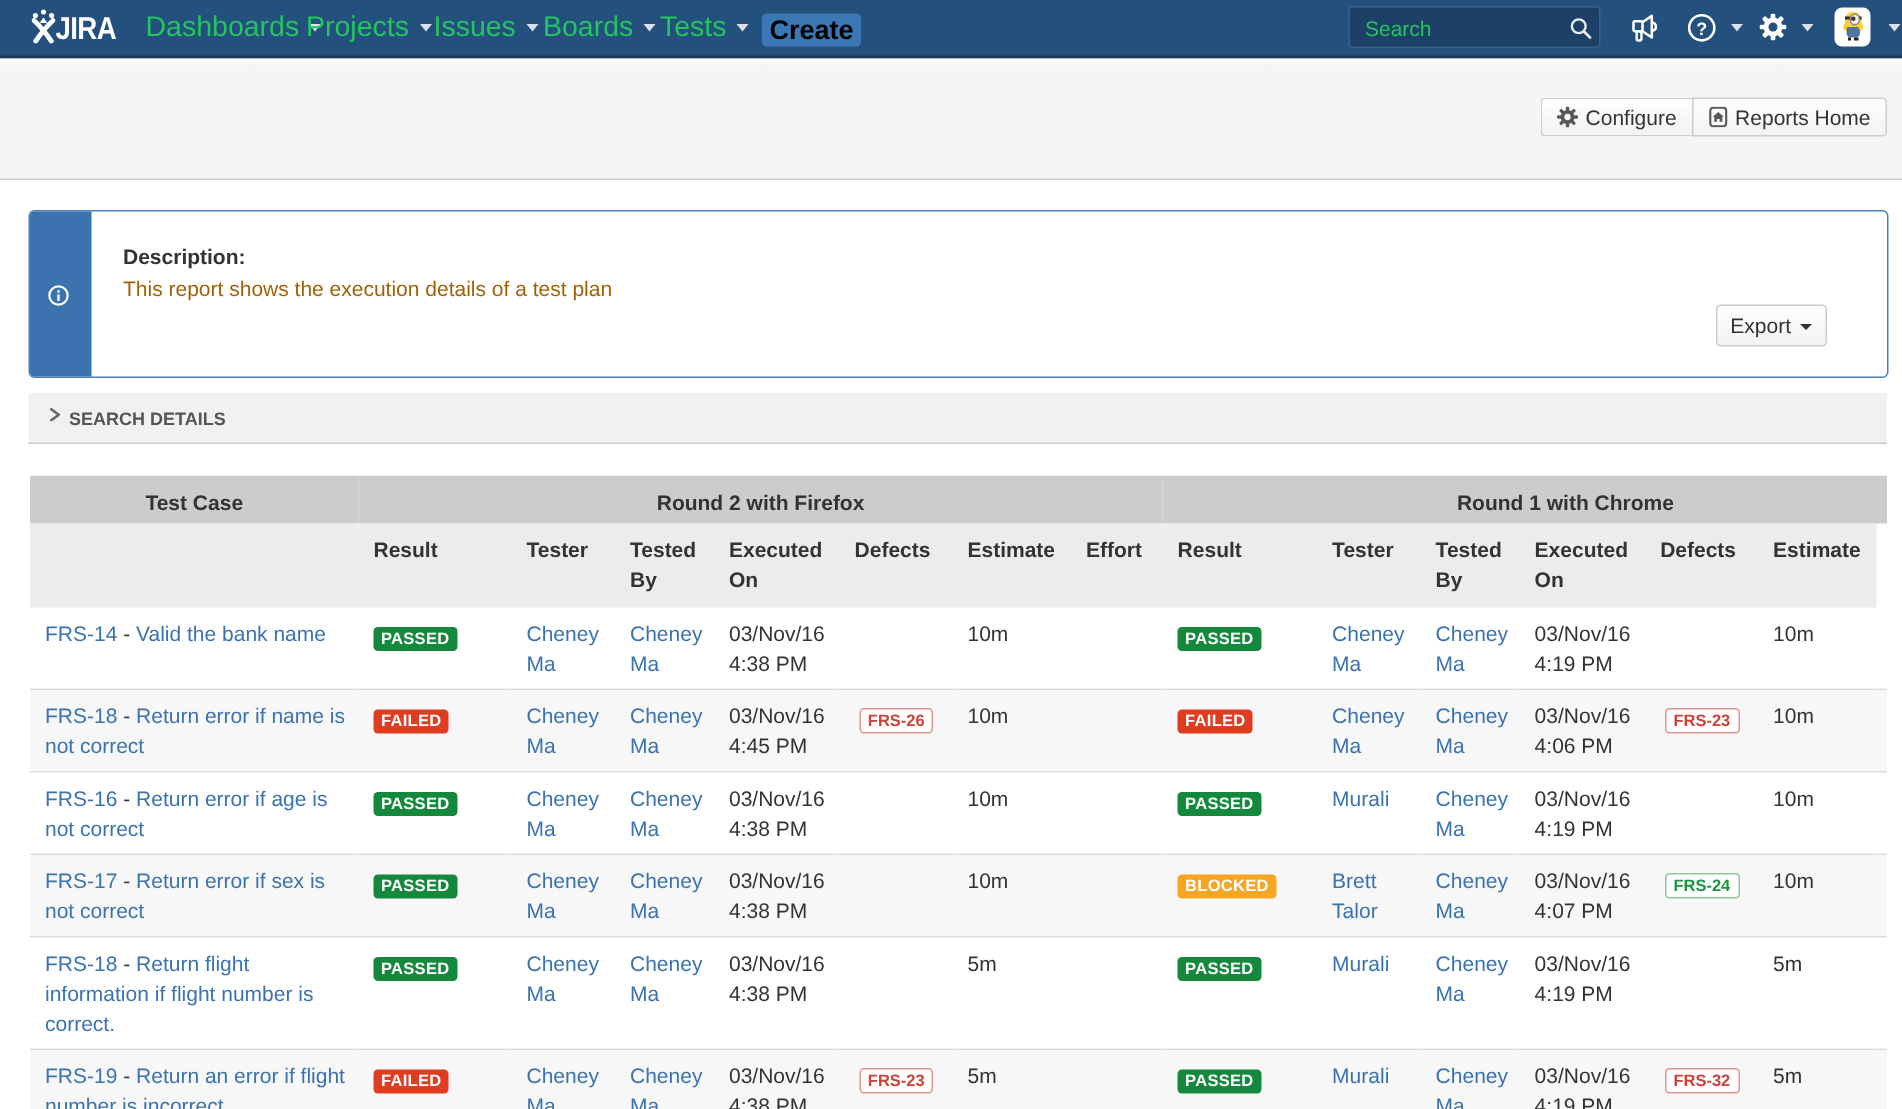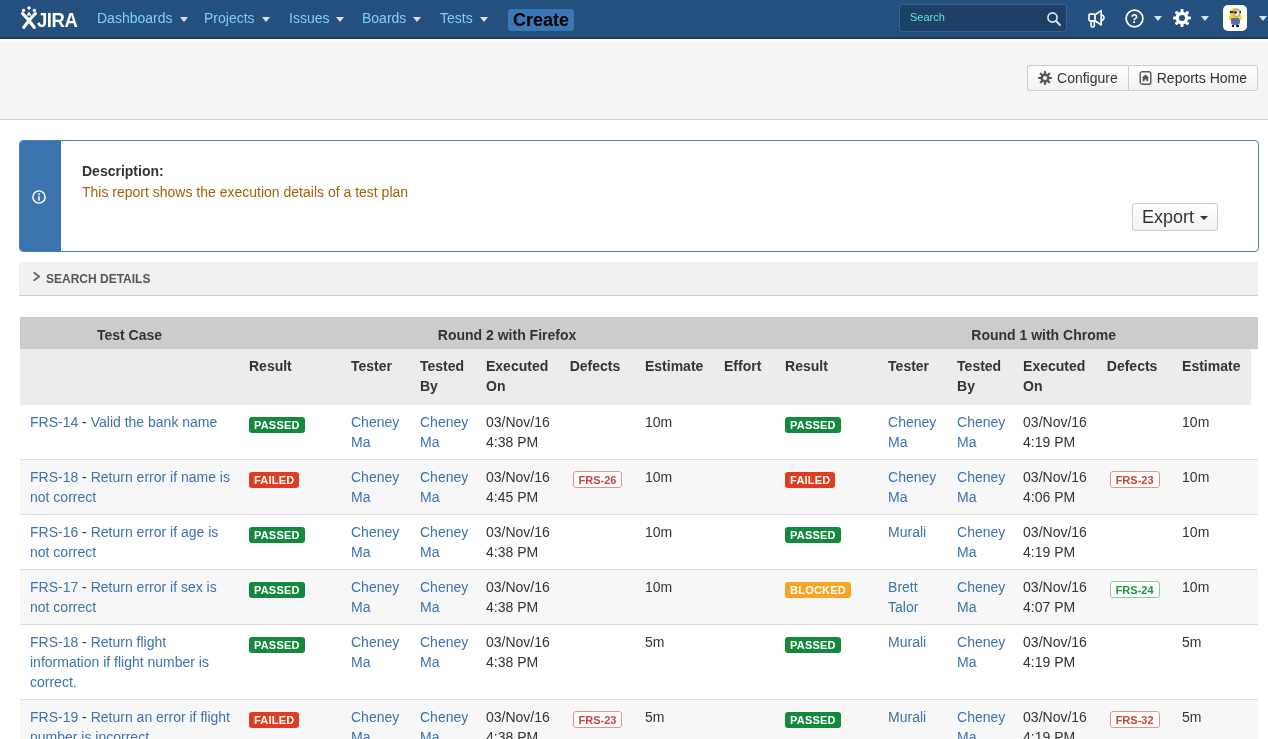--- a/index.html
+++ b/index.html
@@ -6,31 +6,31 @@
 html,body { width:1268px; height:739px; overflow:hidden; background:#fff;
   font-family:"Liberation Sans", sans-serif; }
 a { color:#3b73af; text-decoration:none; }
 
 
 .nav { position:absolute; left:0; top:0; width:1268px; height:37px; background:#23507d;
   border-bottom:2px solid #1e3b59; }
 .nav .logo { position:absolute; left:21px; top:6px; }
 .nav .jira { position:absolute; left:37px; top:8px; color:#fff; font-weight:bold;
   font-size:21px; letter-spacing:-0.5px; transform:scaleX(0.88); transform-origin:0 0; }
-.navitem { position:absolute; top:0; height:38px; line-height:37px; color:#7dd3fc;
-  font-size:14px; }
+.navitem { position:absolute; top:0; height:38px; line-height:37px; color:#22c55e;
+  font-size:19px; }
 .caret { display:inline-block; width:0; height:0; border-left:4.5px solid transparent;
   border-right:4.5px solid transparent; border-top:5.5px solid #d9e2ec; margin-left:7px;
   vertical-align:middle; }
 .create { position:absolute; left:508px; top:9px; width:66px; height:22px; background:#3b77b5;
   border-radius:3px; color:#000000; font-weight:bold; font-size:18px; text-align:center;
   line-height:22px; }
 .search { position:absolute; left:899px; top:4px; width:166px; height:26px;
   background:#1d4166; border:1px solid #39618d; border-radius:3px; }
-.search .ph { position:absolute; left:10px; top:6px; font-size:11px; color:#5eead4; }
+.search .ph { position:absolute; left:10px; top:6px; font-size:14px; color:#22c55e; }
 .navicon { position:absolute; top:0; }
 
 
 .phead { position:absolute; left:0; top:39px; width:1268px; height:80px;
   background:linear-gradient(180deg,#ffffff 0px,#f5f5f5 5px);
   border-bottom:1px solid #ccc; }
 .ptitle { position:absolute; left:19px; top:26px; font-size:24px; color:#333; }
 .btngroup { position:absolute; top:26px; right:10px; height:26px; white-space:nowrap; }
 .btn { display:inline-block; height:24px; line-height:24px; border:1px solid #ccc;
   background:linear-gradient(#fff,#f2f2f2); font-size:14px; color:#333; padding:0 10px;
@@ -41,21 +41,21 @@
 
 .panel { position:absolute; left:19px; top:140px; width:1238px; height:110px;
   border:1px solid #4a7fb5; border-radius:4px; background:#fff;text-align:center; }
 .panel .bar { position:absolute; left:0; top:0; width:41px; height:110px; background:#3b73af;
   border-radius:3px 0 0 3px; }
 .panel .info { position:absolute; left:12px; top:49px; }
 .panel .dtitle { position:absolute; left:62px; top:22px; font-size:14px; font-weight:bold; color:#333; }
 .panel .dbody { position:absolute; left:62px; top:43px; font-size:14px; color:#a16207; }
 .export { position:absolute; right:40px; bottom:20px; height:26px; line-height:26px; white-space:nowrap;
   border:1px solid #ccc; border-radius:3px; background:linear-gradient(#fff,#f2f2f2);
-  font-size:18px; color:#333; padding:0 9px; }
+  font-size:14px; color:#333; padding:0 9px; }
 .export .caret2 { display:inline-block; width:0; height:0; border-left:4px solid transparent;
   border-right:4px solid transparent; border-top:4px solid #333; margin-left:6px;
   vertical-align:middle; }
 
 
 .sdetails { position:absolute; left:19px; top:262px; width:1239px; height:33px;
   background:#f1f1f1; border-bottom:1px solid #ccc; }
 .sdetails .stext { position:absolute; left:27px; top:10px; color:#555; font-size:12px;
   font-weight:bold; }
 

